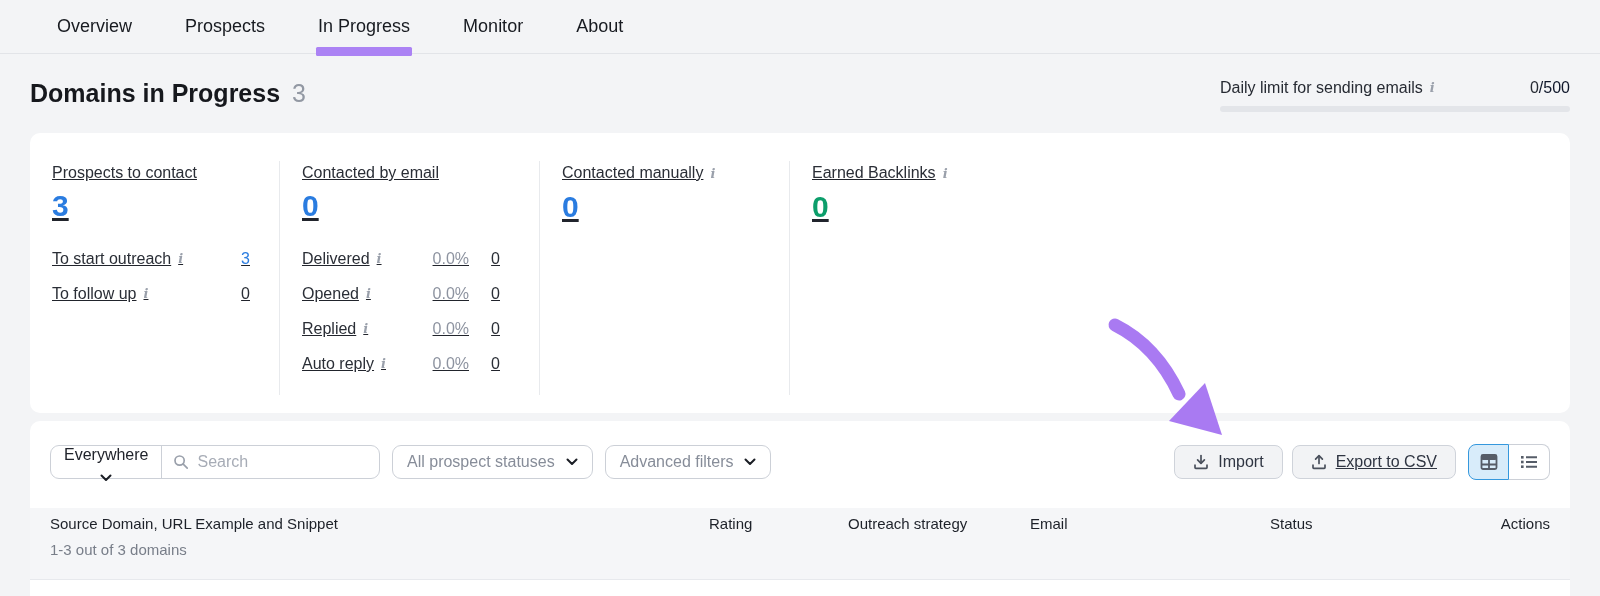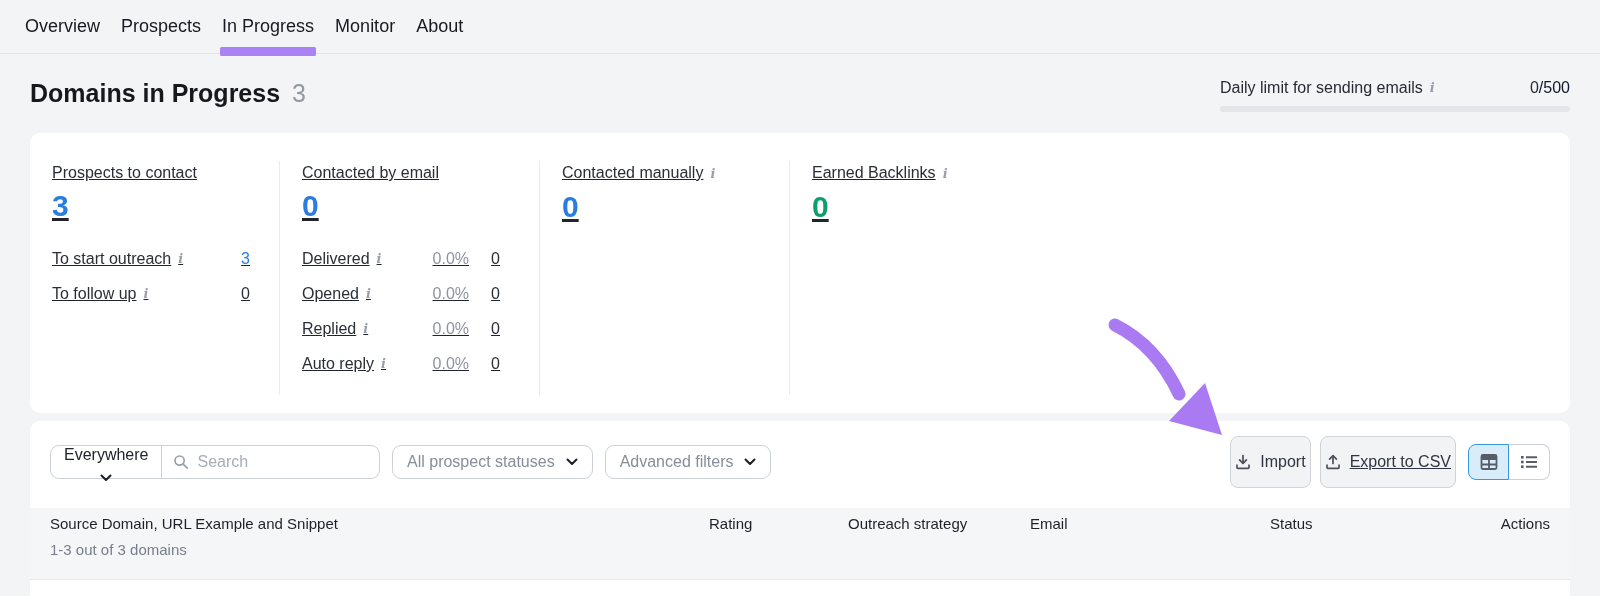--- a/index.html
+++ b/index.html
@@ -23,20 +23,21 @@
     font-size:18px;
     color:#171a20;
   }
   .nav-item {
     position:relative;
     height:54px;
     display:flex;
     align-items:center;
     cursor:pointer;
     white-space:nowrap;
+    margin-left:32px;
   }
   .nav-item .tab-underline { display:none; }
   .nav-item.active .tab-underline {
     display:block;
     position:absolute;
     left:-2px; right:-2px; bottom:-2px;
     height:9px;
     background:#ab82f4;
     border-radius:1.5px;
     z-index:3;
@@ -133,21 +134,21 @@
   .search-box input::placeholder { color:#a7acb6; }
   .drop-btn {
     display:flex; align-items:center; gap:11px;
     height:34px; padding:0 14px; margin-left:12px;
     border:1px solid #ccd0d7; border-radius:9px;
     background:#fff; font-size:16px; color:#878d99;
     cursor:pointer; white-space:nowrap;
   }
   .tool-btn {
     display:flex; align-items:center; gap:9px;
-    height:52px; padding:0 4px;
+    height:34px; padding:0 18px;
     border:1px solid #cfd3da; border-radius:8px;
     background:#f2f3f5; font-size:16px; color:#2f3542;
     cursor:pointer; white-space:nowrap;
   }
   .tool-btn.import { margin-left:auto; }
   .tool-btn.export { margin-left:9px;text-decoration:underline; }
   .view-toggle { display:flex; margin-left:12px; height:36px; }
   .view-cell {
     width:41px; display:flex; align-items:center; justify-content:center;
     background:#fff; border:1px solid #ccd0d7; cursor:pointer;

